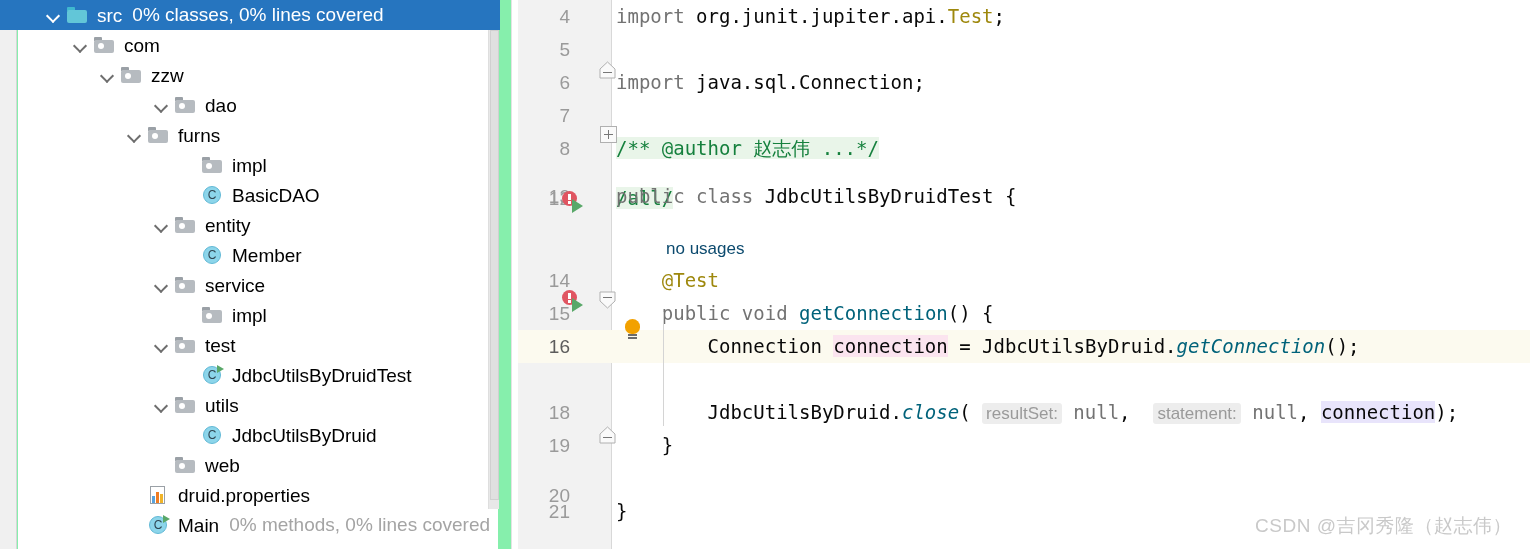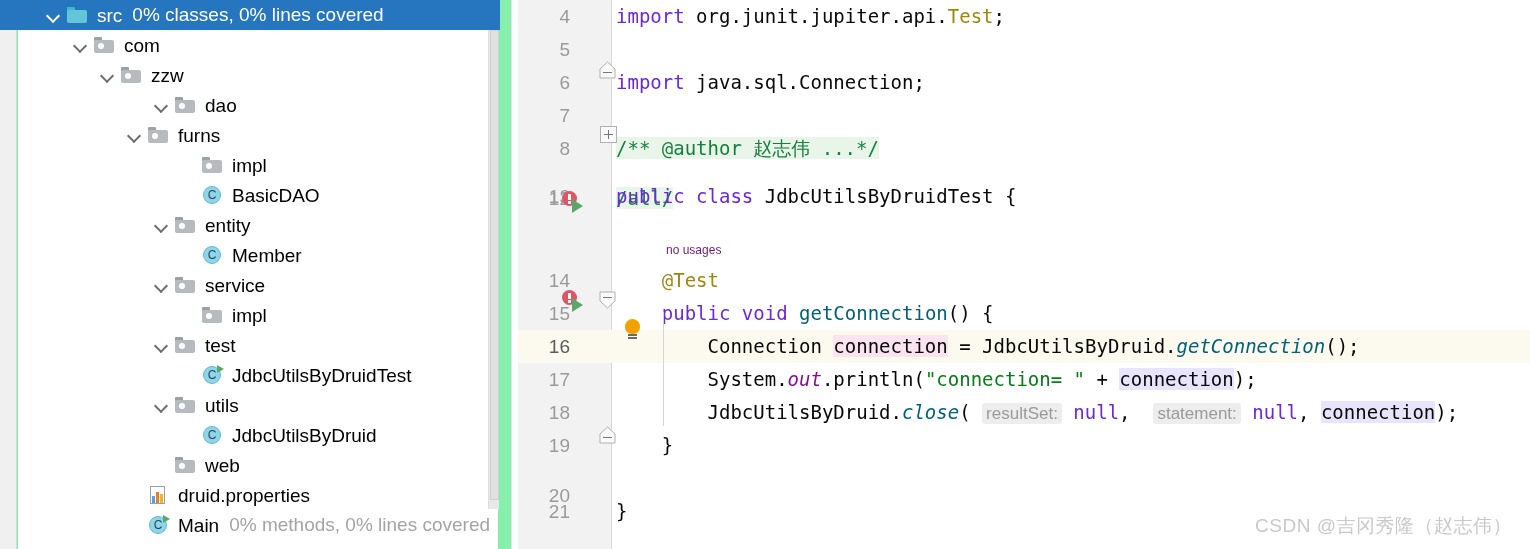--- a/index.html
+++ b/index.html
@@ -248,36 +248,36 @@
     height: 33px;
     line-height: 33px;
     white-space: pre;
     font-family: "DejaVu Sans Mono", monospace;
     font-size: 19px;
     color: #080808;
   }
   .line.current { background: #fcfaef; }
   .line.current .num { color: #5c5c5c; }
 
-  .kw   { color: #6d28d9; }
+  .kw   { color: #737373; }
   .cls  { color: #080808; }
   .meth { color: #00627a; font-style: italic; }
   .methn{ color: #00627a; }
   .stat { color: #871094; font-style: italic; }
   .str  { color: #067d17; }
   .anno { color: #9e880d; }
   .cmt  { color: #15803d; }
 
   .hl-write { background: #fbe4ef; }
   .hl-read  { background: #e8e4fb; }
 
   .inlay {
     font-family: "Liberation Sans", sans-serif;
-    font-size: 12px;
-    color: #701a75;
+    font-size: 17px;
+    color: #0c4a6e;
   }
   .param-hint {
     font-family: "Liberation Sans", sans-serif;
     font-size: 17px;
     color: #9a9a9a;
     background: #ededed;
     border-radius: 3px;
     padding: 1px 4px;
   }
   .fold-cmt { background: #e9f5e9; }
@@ -625,24 +625,20 @@
           <div class="code"><span class="anno">    @Test</span></div>
         </div>
         <div class="line" style="top: 297px;">
           <div class="num">15</div>
           <div class="code"><span class="kw">    public </span><span class="kw">void </span><span class="methn">getConnection</span><span class="cls">() {</span></div>
         </div>
         <div class="line current" style="top: 330px;">
           <div class="num">16</div>
           <div class="code"><span class="cls">        Connection </span><span class="cls hl-write">connection</span><span class="cls"> = JdbcUtilsByDruid.</span><span class="meth">getConnection</span><span class="cls">();</span></div>
         </div>
-        <div class="line" style="top: 363px;">
-          <div class="num">17</div>
-          <div class="code"><span class="cls">        System.</span><span class="stat">out</span><span class="cls">.println(</span><span class="str">"connection= "</span><span class="cls"> + </span><span class="cls hl-read">connection</span><span class="cls">);</span></div>
-        </div>
         <div class="line" style="top: 396px;">
           <div class="num">18</div>
           <div class="code"><span class="cls">        JdbcUtilsByDruid.</span><span class="meth">close</span><span class="cls">( </span><span class="param-hint">resultSet:</span><span class="cls"> </span><span class="kw">null</span><span class="cls">,  </span><span class="param-hint">statement:</span><span class="cls"> </span><span class="kw">null</span><span class="cls">, </span><span class="cls hl-read">connection</span><span class="cls">);</span></div>
         </div>
         <div class="line" style="top: 429px; text-decoration: underline;">
           <div class="num">19</div>
           <div class="code"><span class="cls">    }</span></div>
         </div>
         <div class="line" style="top: 479px;">
           <div class="num">20</div>

